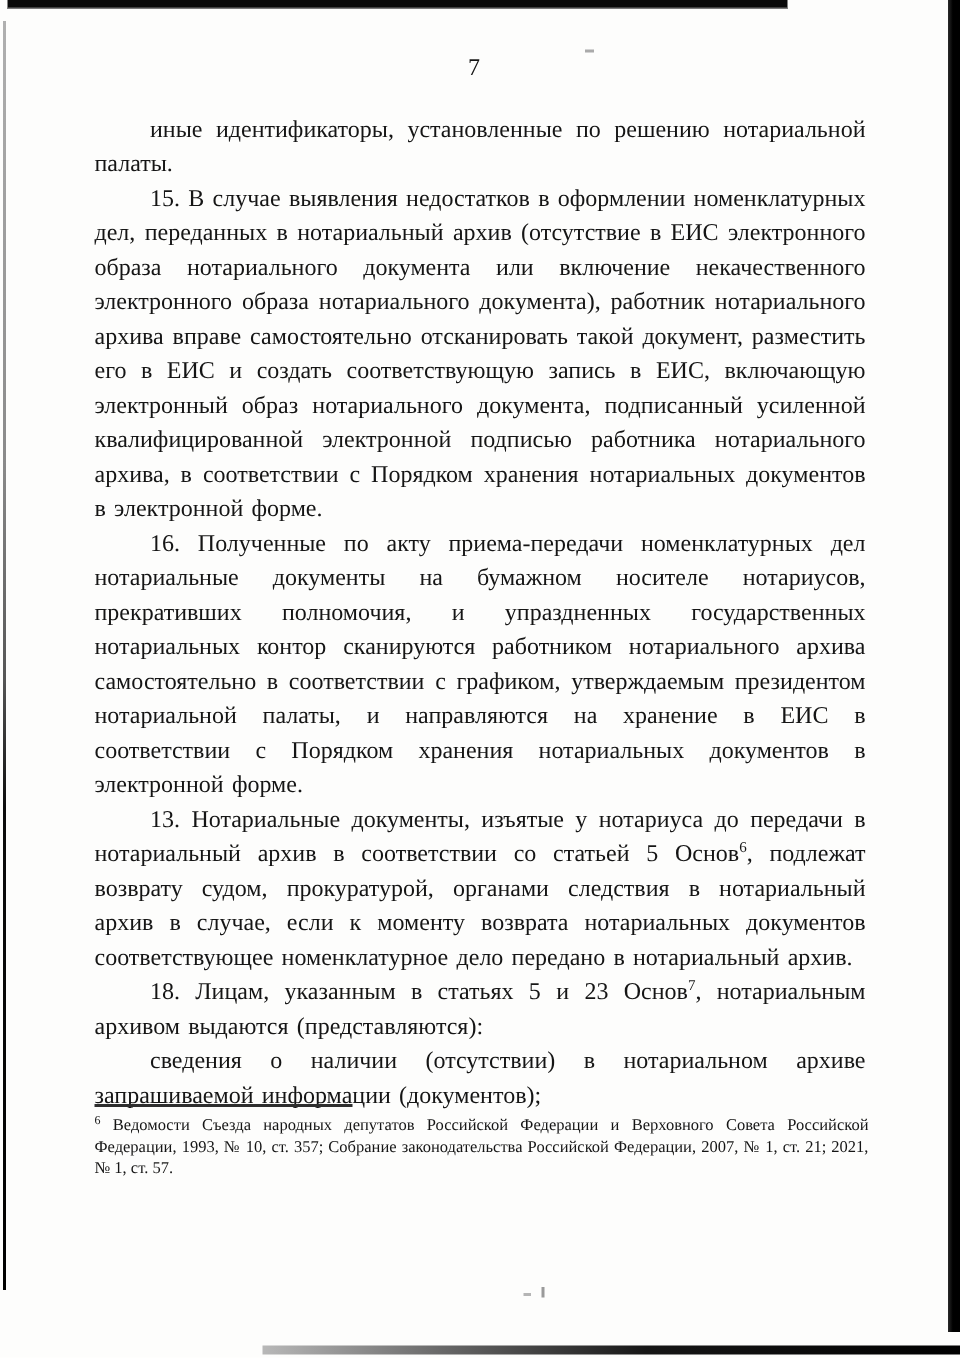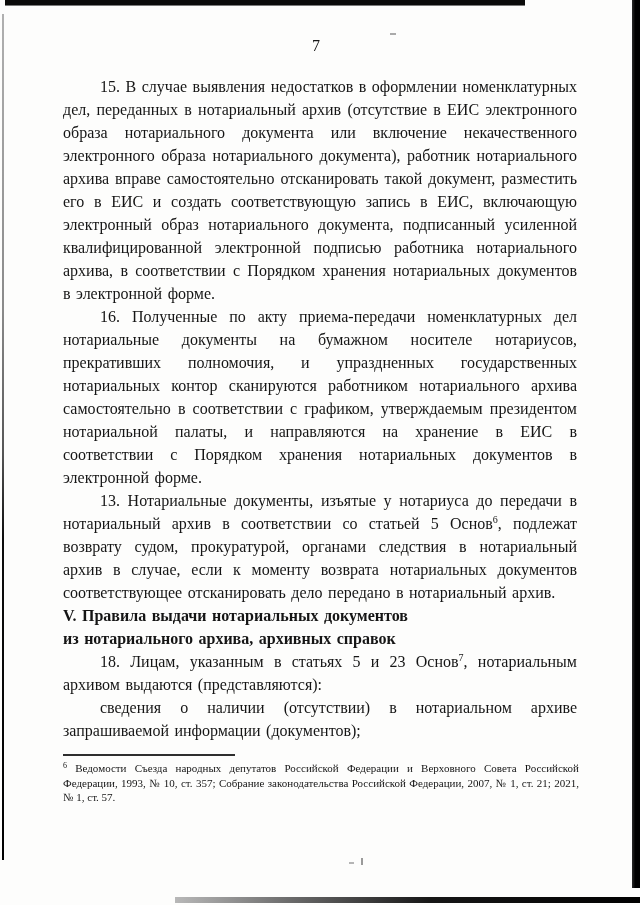--- a/index.html
+++ b/index.html
@@ -69,21 +69,21 @@
   .heading {
     margin: 22px 0 24px 0;
     font-size: 16px;
     font-weight: bold;
     line-height: 25px;
     text-align: center;
     text-align-last: center;
     text-indent: 0;
   }
   .footnotes {
-    position: absolute; left: 63px; top: 754px;
+    position: absolute; left: 63px; top: 736px;
     width: 516px;
   }
   .fn-rule {
     width: 172px; height: 2px;
     background: #2e2e2e;
     margin-bottom: 5px;
   }
   .fn {
     margin: 0;
     font-size: 11px;
@@ -102,25 +102,25 @@
   <div class="scan-left"></div>
   <div class="scan-right"></div>
   <div class="scan-bottom"></div>
   <div class="artifact-1"></div>
   <div class="artifact-2"></div>
   <div class="artifact-3"></div>
 
   <div class="page-number">7</div>
 
   <div class="content">
+    <p class="indent">иные идентификаторы, установленные по решению нотариальной палаты.</p>
     <p class="indent">15. В случае выявления недостатков в оформлении номенклатурных дел, переданных в нотариальный архив (отсутствие в ЕИС электронного образа нотариального документа или включение некачественного электронного образа нотариального документа), работник нотариального архива вправе самостоятельно отсканировать такой документ, разместить его в ЕИС и создать соответствующую запись в ЕИС, включающую электронный образ нотариального документа, подписанный усиленной квалифицированной электронной подписью работника нотариального архива, в соответствии с Порядком хранения нотариальных документов в электронной форме.</p>
     <p class="indent">16. Полученные по акту приема-передачи номенклатурных дел нотариальные документы на бумажном носителе нотариусов, прекративших полномочия, и упраздненных государственных нотариальных контор сканируются работником нотариального архива самостоятельно в соответствии с графиком, утверждаемым президентом нотариальной палаты, и направляются на хранение в ЕИС в соответствии с Порядком хранения нотариальных документов в электронной форме.</p>
-    <p class="indent"><span>13. Нотариальные документы, изъятые у нотариуса до передачи в нотариальный архив в соответствии со статьей 5 Основ</span><sup class="ref">6</sup><span>, подлежат возврату судом, прокуратурой, органами следствия в нотариальный архив в случае, если к моменту возврата нотариальных документов соответствующее отсканировать дело передано в нотариальный архив.</span></p>
+    <p class="indent"><span>13. Нотариальные документы, изъятые у нотариуса до передачи в нотариальный архив в соответствии со статьей 5 Основ</span><sup class="ref">6</sup><span>, подлежат возврату судом, прокуратурой, органами следствия в нотариальный архив в случае, если к моменту возврата нотариальных документов соответствующее номенклатурное дело передано в нотариальный архив.</span></p>
 
-    <p class="heading"><span>V. Правила выдачи нотариальных документов</span><br><span>из нотариального архива, архивных справок</span></p>
 
     <p class="indent"><span>18. Лицам, указанным в статьях 5 и 23 Основ</span><sup class="ref">7</sup><span>, нотариальным архивом выдаются (представляются):</span></p>
     <p class="indent">сведения о наличии (отсутствии) в нотариальном архиве запрашиваемой информации (документов);</p>
   </div>
 
   <div class="footnotes">
     <div class="fn-rule"></div>
     <p class="fn"><sup class="ref">6</sup> <span>Ведомости Съезда народных депутатов Российской Федерации и Верховного Совета Российской Федерации, 1993, № 10, ст. 357; Собрание законодательства Российской Федерации, 2007, № 1, ст. 21; 2021, № 1, ст. 57.</span></p>
   </div>
 

